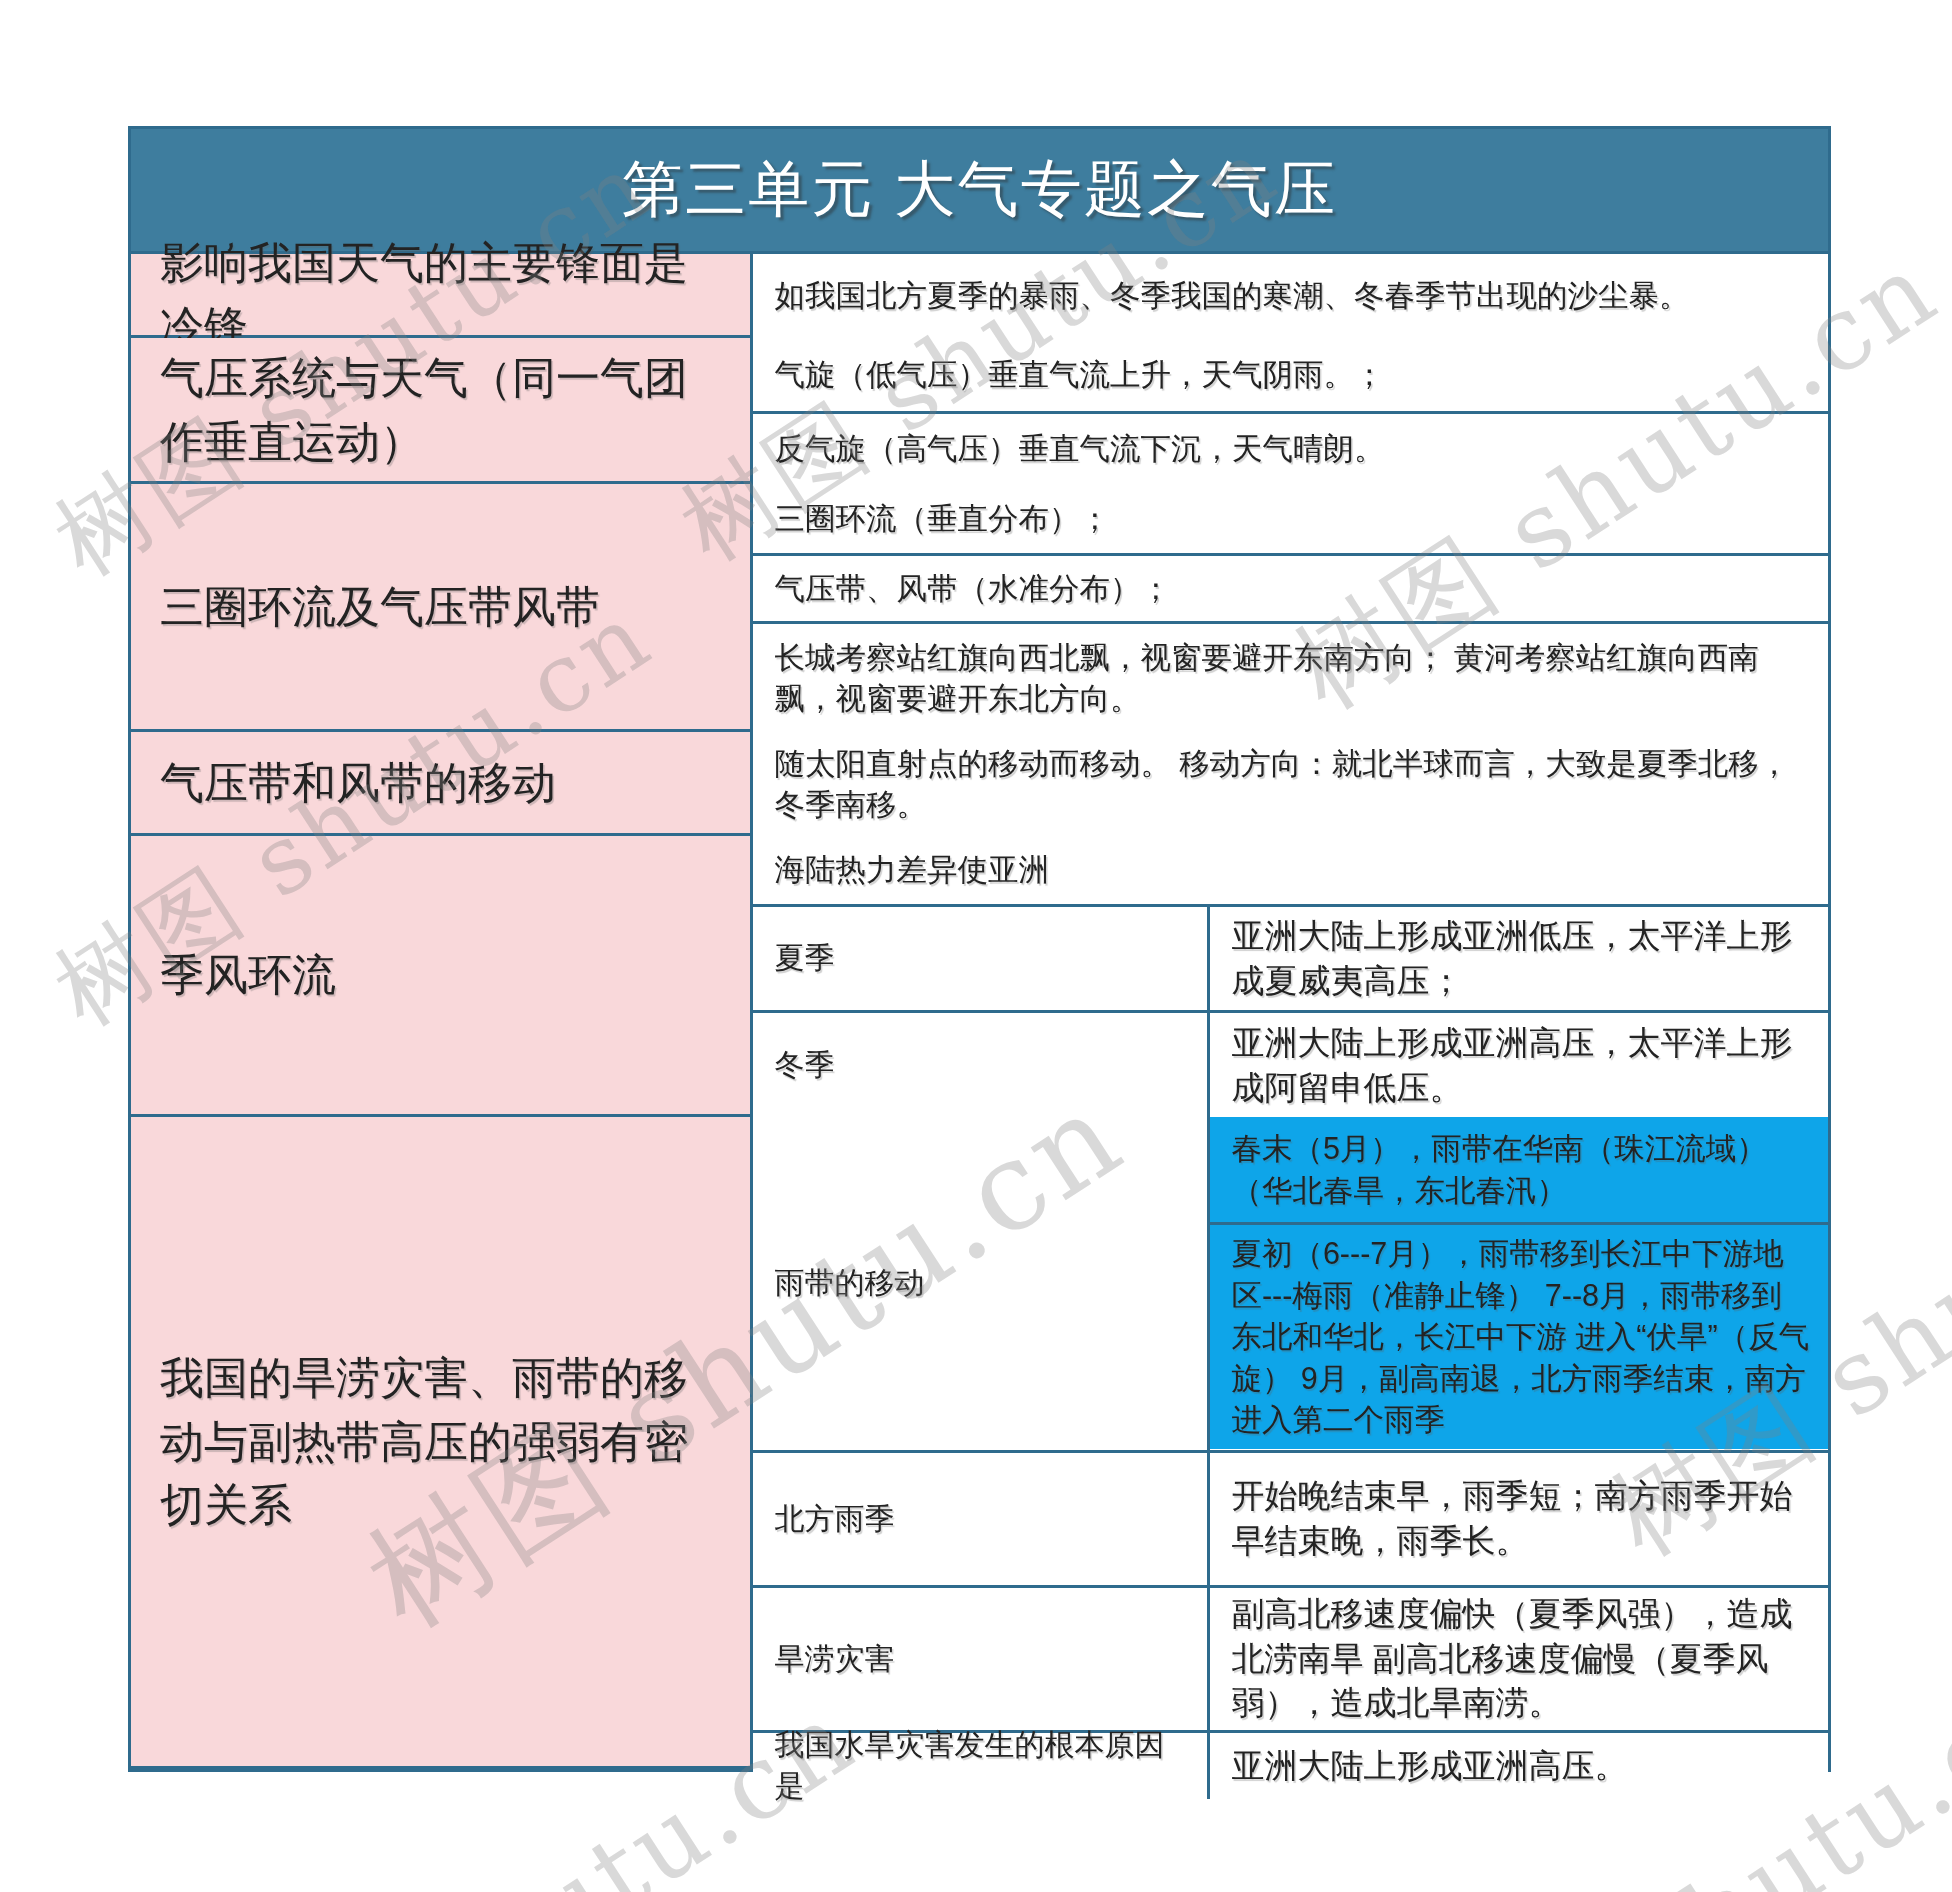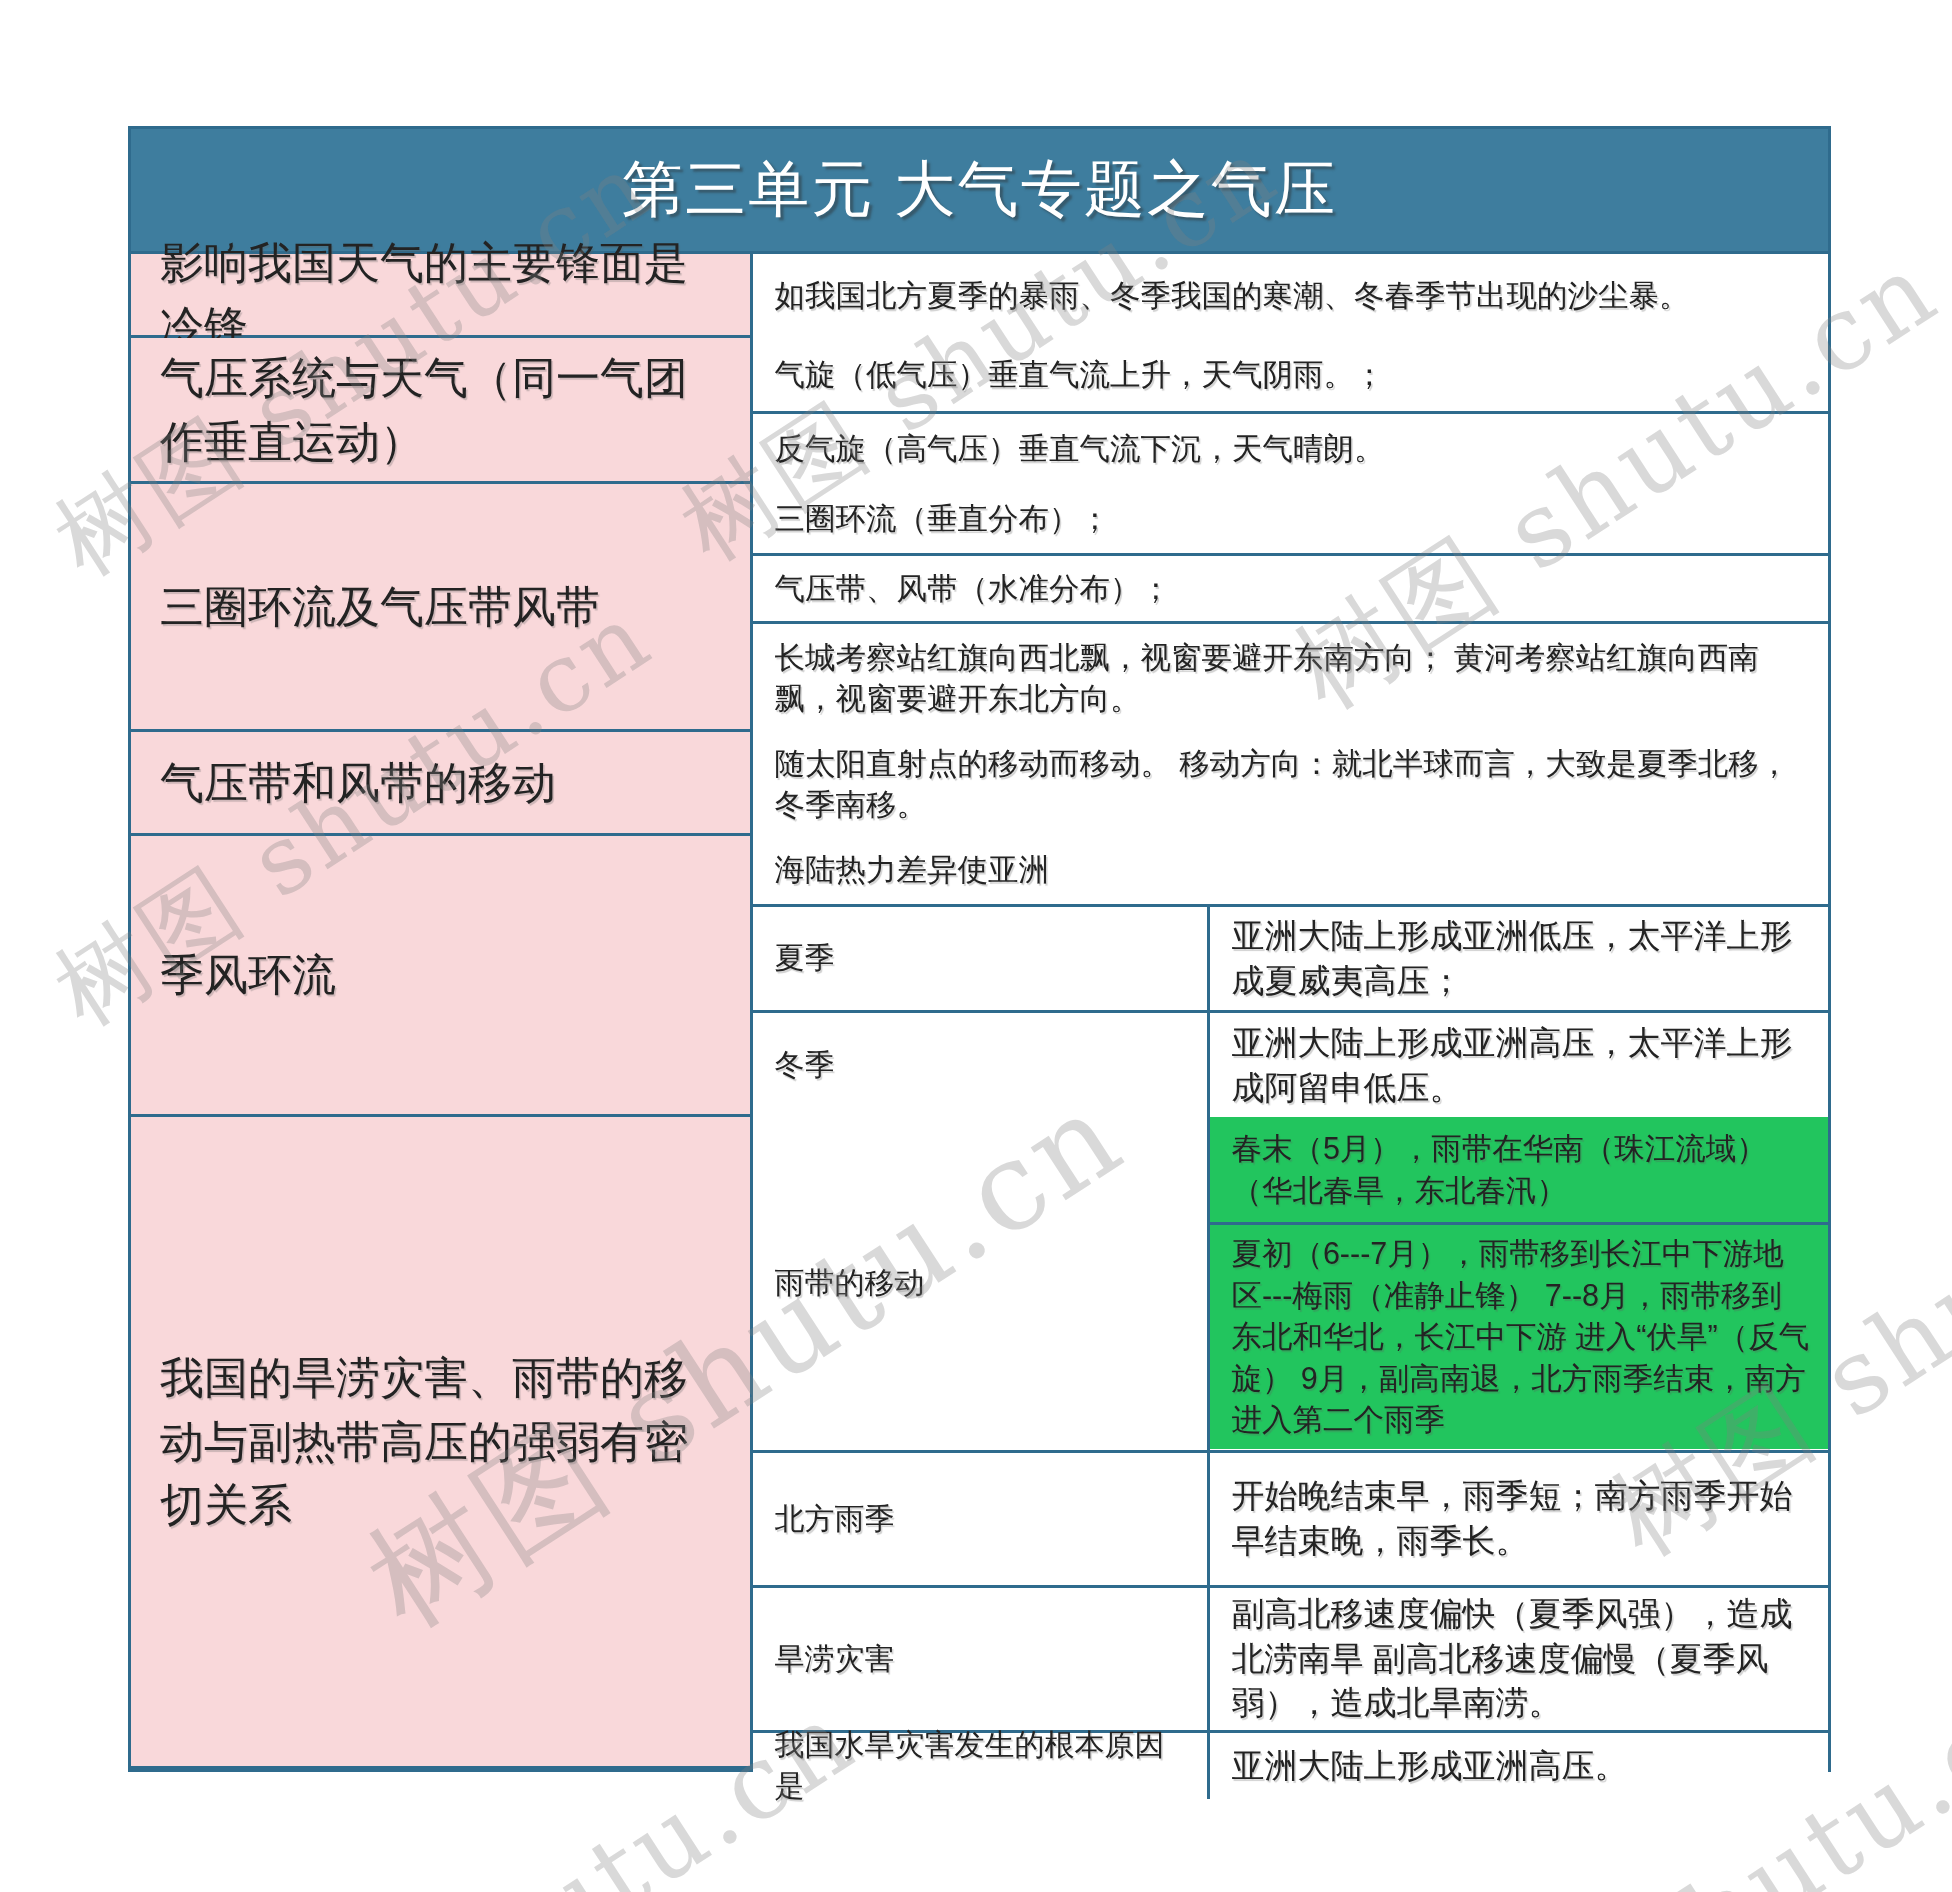--- a/index.html
+++ b/index.html
@@ -40,21 +40,21 @@
   .dcell span{font-size:30.5px;line-height:1.36;color:#232323;}
   .mcell{flex:0 0 454px;width:454px;display:flex;align-items:center;box-sizing:border-box;
          padding:6.1px 13.7px 6.1px 21.4px;background:#ffffff;}
   .mcell span{font-size:30px;line-height:1.36;color:#232323;}
   .dcell2{flex:1;display:flex;align-items:center;box-sizing:border-box;
           border-left:3.1px solid #2f6b8d;padding:6.1px 17px 6.1px 21.4px;background:#ffffff;}
   .dcell2 span{font-size:33px;line-height:1.36;color:#232323;}
   .subcol{flex:1;display:flex;flex-direction:column;box-sizing:border-box;
           border-left:3.1px solid #2f6b8d;}
   .subrow{display:flex;align-items:center;box-sizing:border-box;
-          padding:6.1px 17px 6.1px 21.4px;background:#22c55e;}
+          padding:6.1px 17px 6.1px 21.4px;background:#0ea5e9;}
   .subrow span{font-size:30.5px;line-height:1.36;color:#232323;}
 
   .lcell span,.dcell span,.mcell span,.dcell2 span,.subrow span{
     text-shadow:1.5px 1.5px 0.8px rgba(95,95,95,0.28);}
 </style>
 </head>
 <body>
 
 <div class="page">
 

